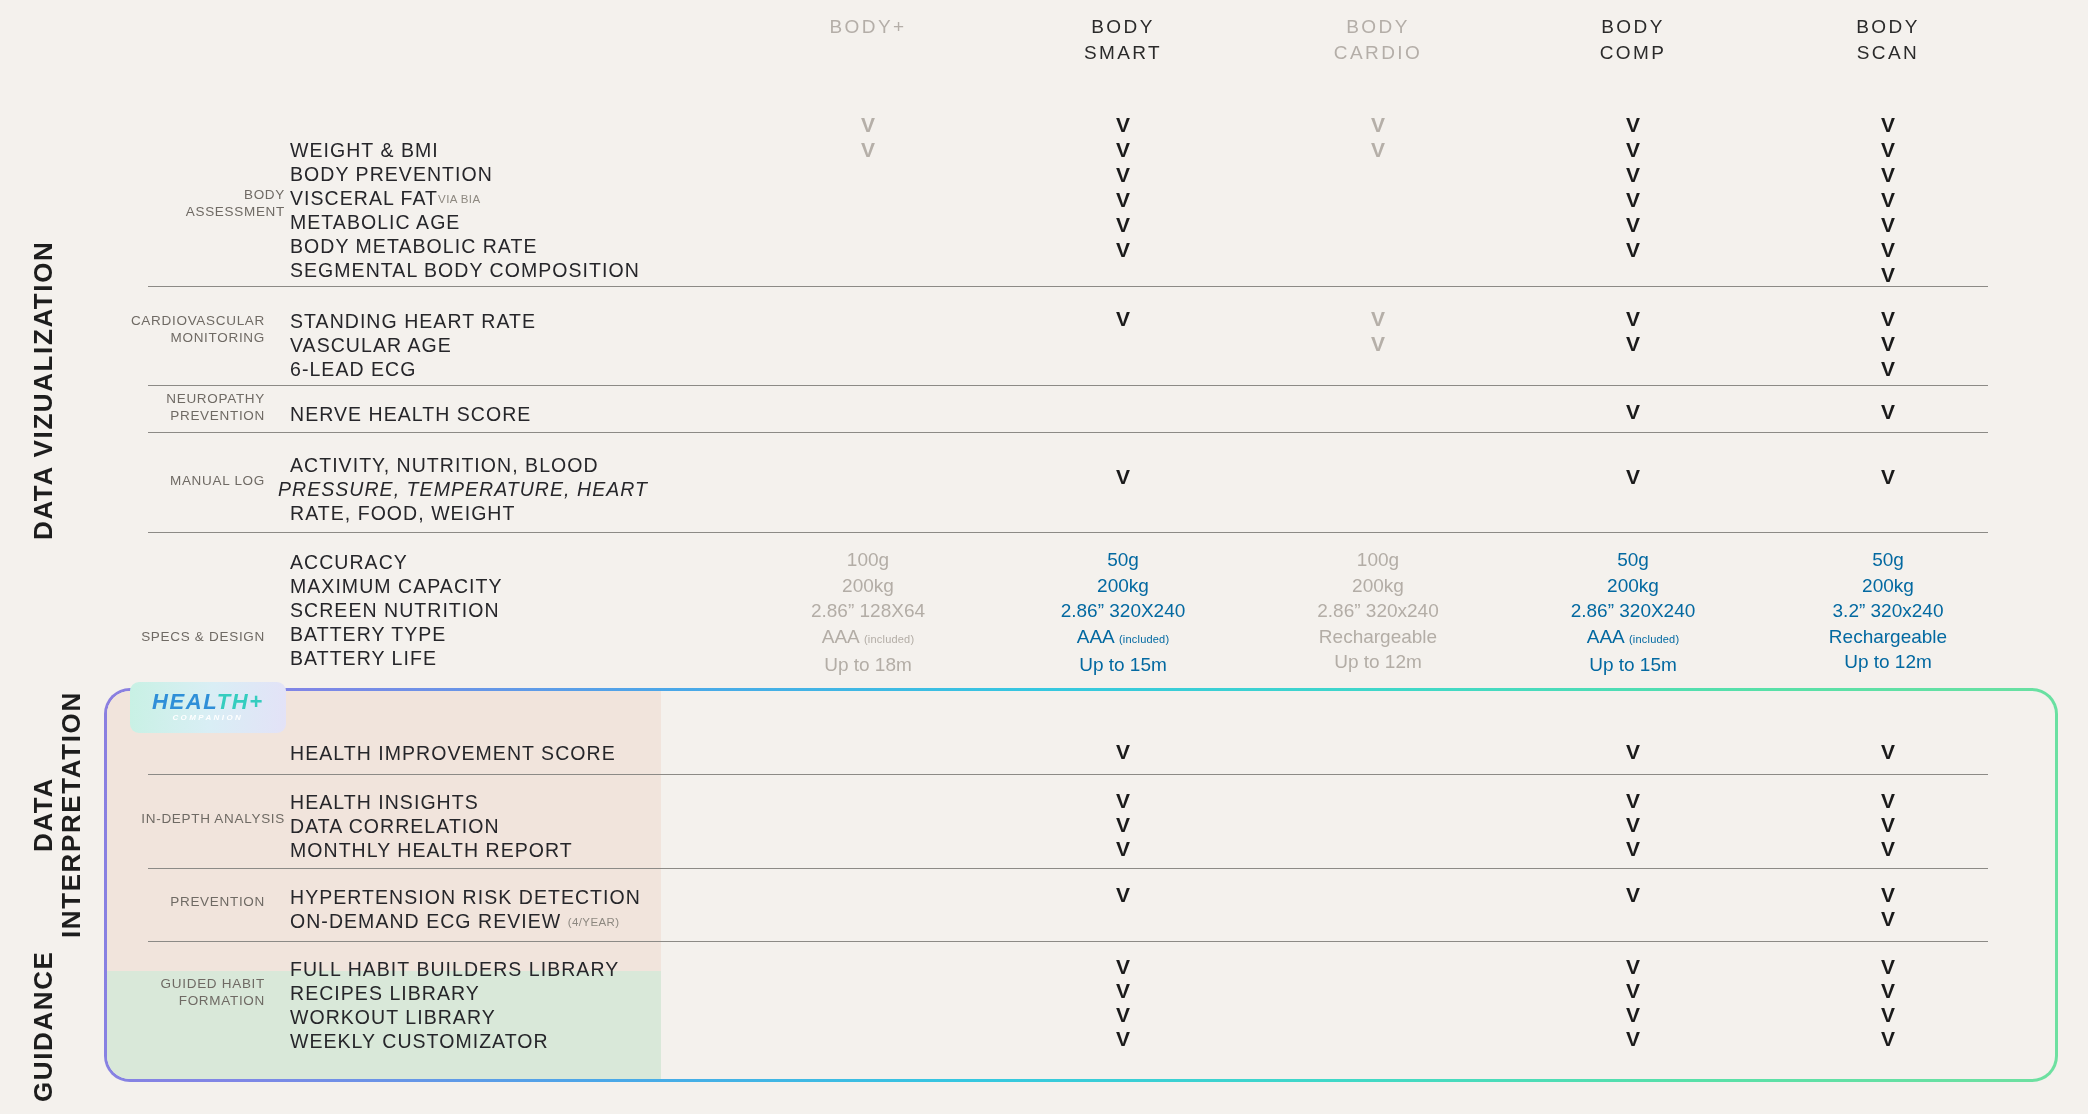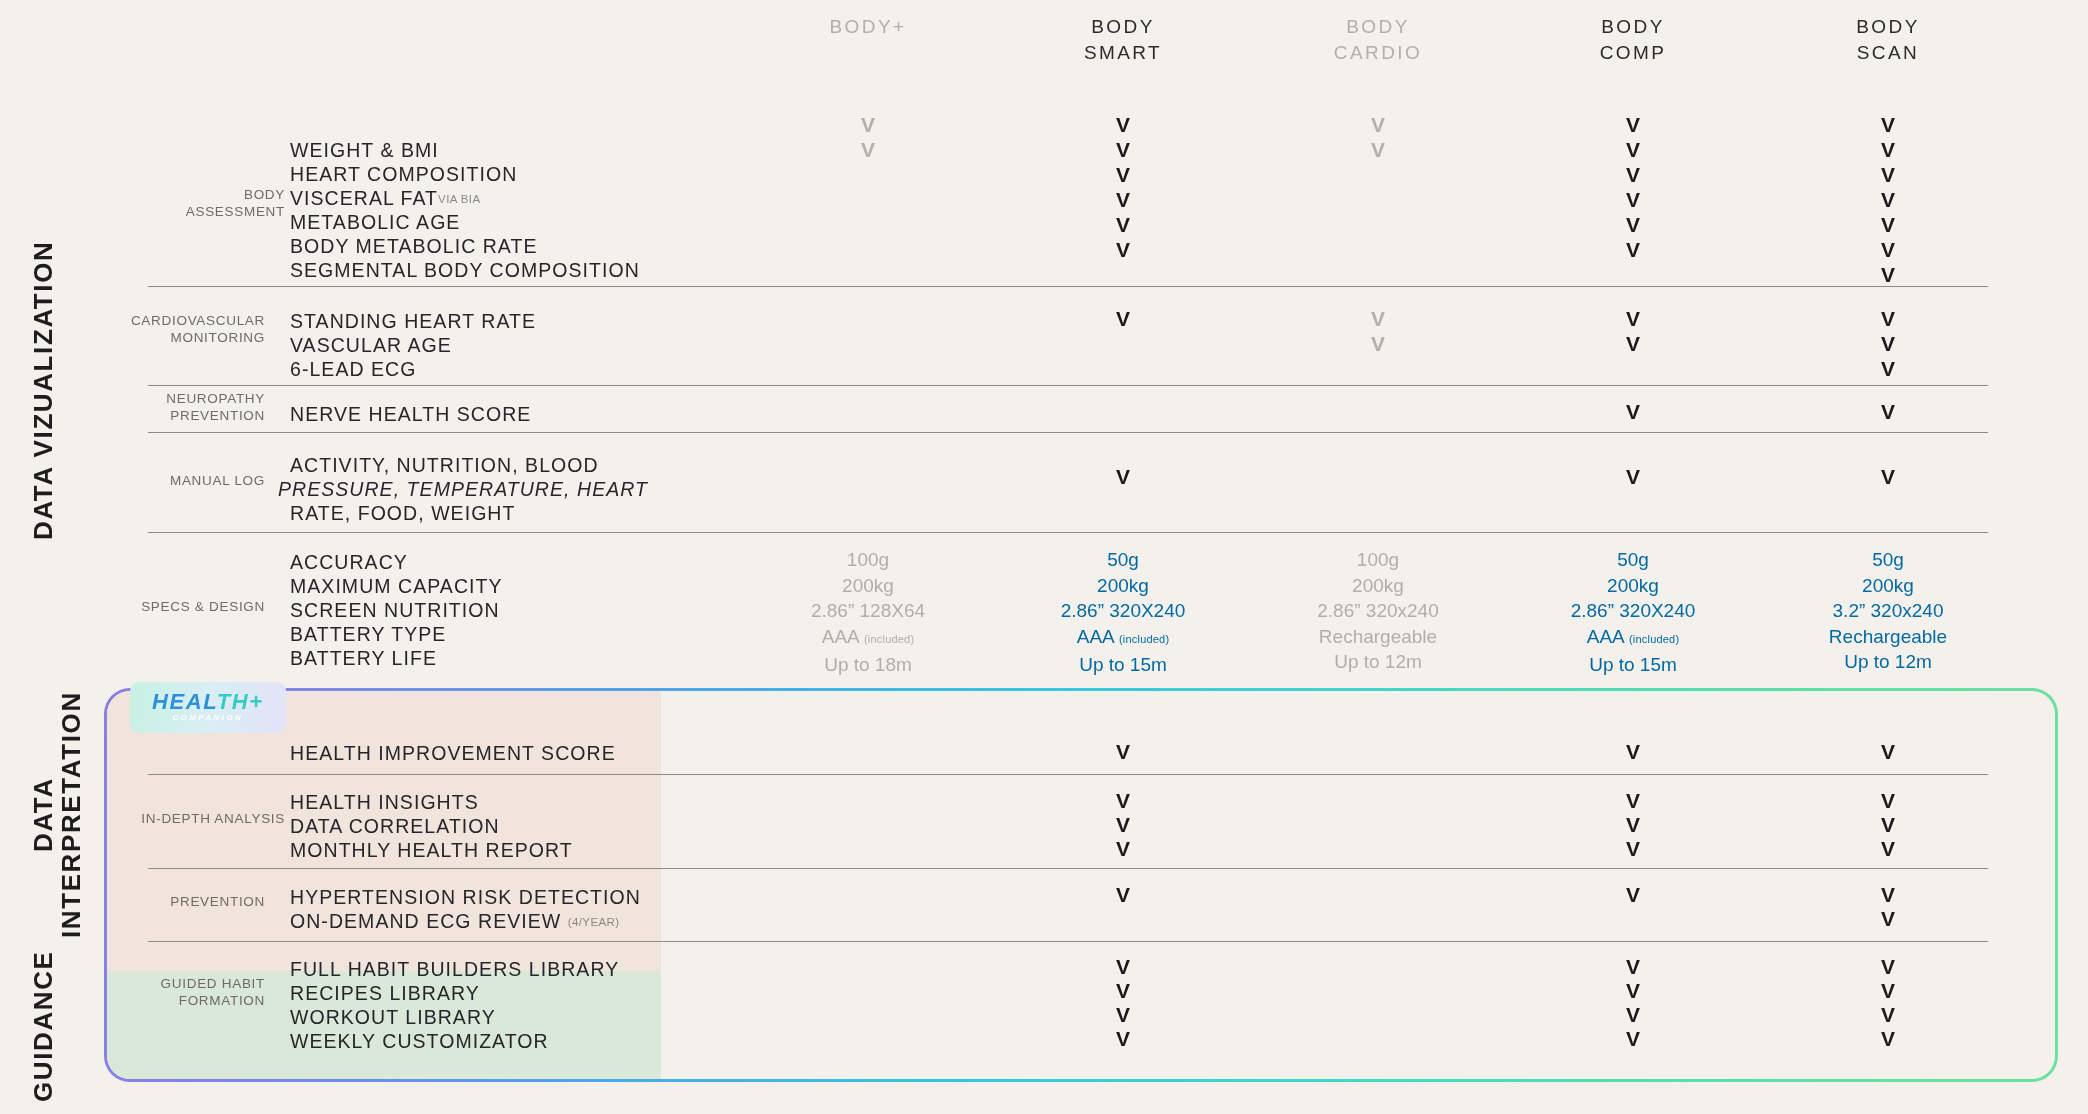--- a/index.html
+++ b/index.html
@@ -178,21 +178,21 @@
 CARDIO</div>
   <div class="hdr" style="left:1523px;">BODY
 COMP</div>
   <div class="hdr" style="left:1778px;">BODY
 SCAN</div>
 
   <div class="grp" style="left:145px; top:186px;">BODY
 ASSESSMENT</div>
 
   <div class="feat" style="left:290px; top:136px;">WEIGHT &amp; BMI</div>
-  <div class="feat" style="left:290px; top:160px;">HEART COMPOSITION</div>
+  <div class="feat" style="left:290px; top:160px;">BODY PREVENTION</div>
   <div class="feat" style="left:290px; top:184px;">
     <span>VISCERAL FAT</span><span class="sup">VIA BIA</span>
   </div>
   <div class="feat" style="left:290px; top:208px;">METABOLIC AGE</div>
   <div class="feat" style="left:290px; top:232px;">BODY METABOLIC RATE</div>
   <div class="feat" style="left:290px; top:256px;">SEGMENTAL BODY COMPOSITION</div>
 
   <div class="chk dim" style="left:838px; top:112px;">V</div>
   <div class="chk dim" style="left:838px; top:137px;">V</div>
 
@@ -254,21 +254,21 @@
   <div class="feat" style="left:290px; top:451px;">ACTIVITY, NUTRITION, BLOOD</div>
   <div class="feat" style="left:278px; top:475px;font-style:italic;">PRESSURE, TEMPERATURE, HEART</div>
   <div class="feat" style="left:290px; top:499px;">RATE, FOOD, WEIGHT</div>
 
   <div class="chk" style="left:1093px; top:464px;">V</div>
   <div class="chk" style="left:1603px; top:464px;">V</div>
   <div class="chk" style="left:1858px; top:464px;">V</div>
 
   <div class="rule" style="left:148px; top:532px; width:1840px;"></div>
 
-  <div class="grp" style="left:125px; top:598px;">SPECS &amp; DESIGN</div>
+  <div class="grp" style="left:125px; top:628px;">SPECS &amp; DESIGN</div>
   <div class="feat" style="left:290px; top:548px;">ACCURACY</div>
   <div class="feat" style="left:290px; top:572px;">MAXIMUM CAPACITY</div>
   <div class="feat" style="left:290px; top:596px;">SCREEN NUTRITION</div>
   <div class="feat" style="left:290px; top:620px;">BATTERY TYPE</div>
   <div class="feat" style="left:290px; top:644px;">BATTERY LIFE</div>
 
   <div class="spec dim" style="left:753px; top:547px;">
     <div>100g</div>
     <div>200kg</div>
     <div>2.86” 128X64</div>

